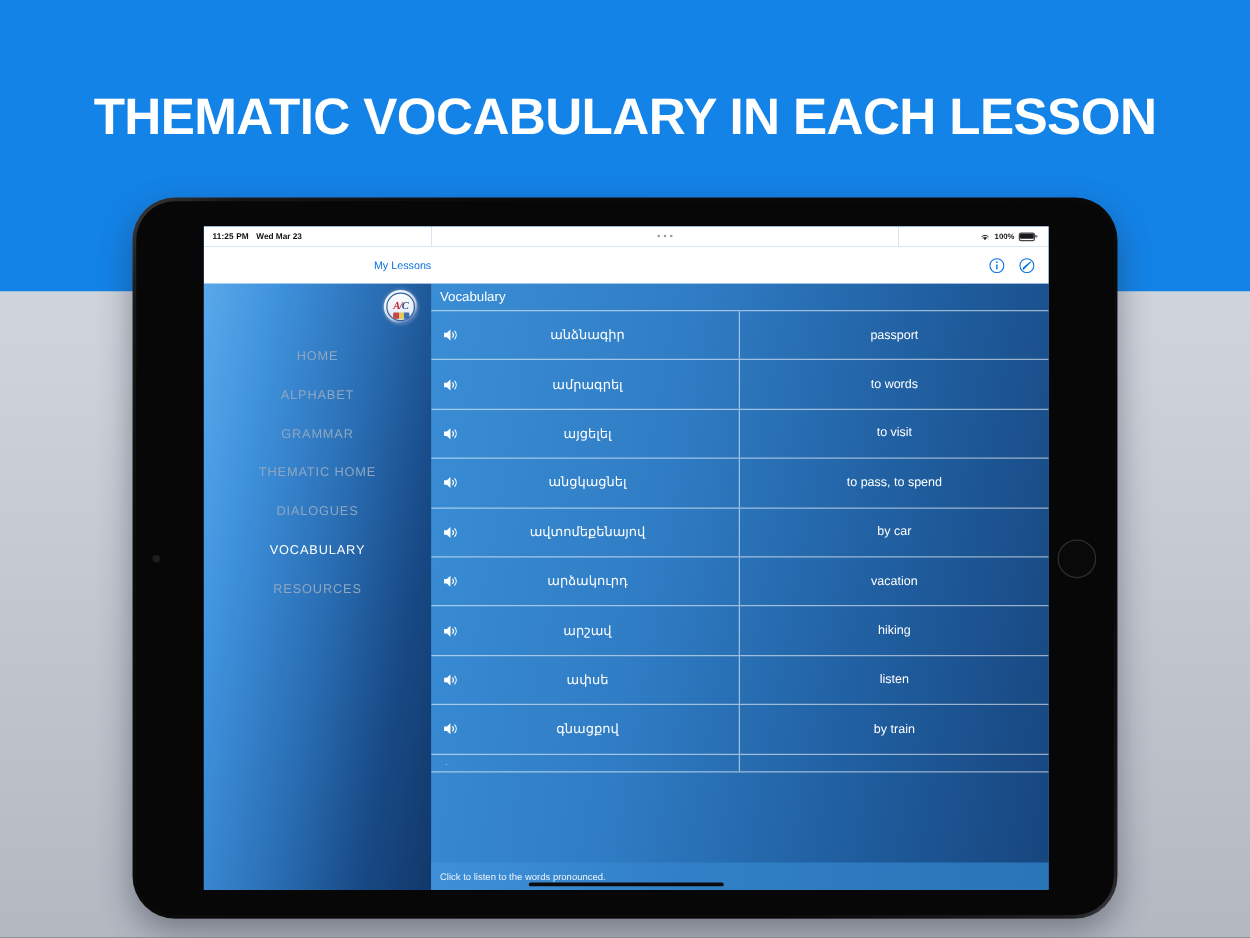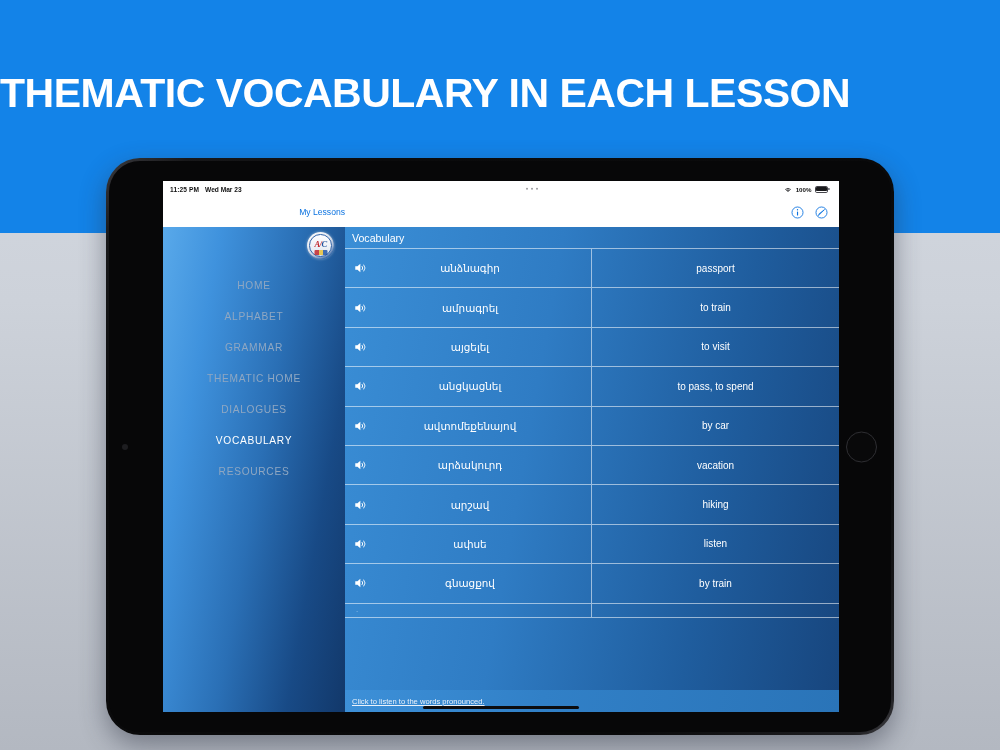--- a/index.html
+++ b/index.html
@@ -26,20 +26,21 @@
     width: 1000px;
     height: 233px;
     background: #1383e8;
   }
 
   #banner-title {
     position: absolute;
     top: 70px;
     left: 0;
     width: 1000px;
+    text-align: center;
     color: #ffffff;
     font-size: 41px;
     font-weight: bold;
     letter-spacing: -0.5px;
     font-family: "Liberation Sans", sans-serif;
     white-space: nowrap;
   }
 
   
   #device {
@@ -376,21 +377,20 @@
     opacity: 0.55;
   }
   #footer-note {
     height: 22px;
     display: flex;
     align-items: center;
     padding-left: 7px;
     color: #eaf2fb;
     font-size: 7.6px;
     background: linear-gradient(100deg, #3d90d8 0%, #3180c7 40%, #2a74b8 100%);
-    text-decoration: underline;
   }
   #home-indicator {
     position: absolute;
     left: 50%;
     bottom: 3px;
     transform: translateX(-50%);
     width: 156px;
     height: 3px;
     border-radius: 2px;
     background: #0c0c0e;
@@ -497,21 +497,21 @@
                 <div class="vc-term">
                   <span class="speaker-btn">
                     <svg viewBox="0 0 22 20" style="width:14px;height:13px;display:block">
                       <path d="M2 7.2 h3.4 L10 3.2 v13.6 L5.4 12.8 H2 Z" fill="#ffffff"></path>
                       <path d="M12.8 7.4 a4 4 0 0 1 0 5.2" stroke="#ffffff" stroke-width="1.5" fill="none" stroke-linecap="round"></path>
                       <path d="M15.4 5.2 a7.2 7.2 0 0 1 0 9.6" stroke="#ffffff" stroke-width="1.4" fill="none" stroke-linecap="round"></path>
                     </svg>
                   </span>
                   <span class="vc-term-text">ամրագրել</span>
                 </div>
-                <div class="vc-def">to train</div>
+                <div class="vc-def">to words</div>
               </div>
               <div class="vocab-row">
                 <div class="vc-term">
                   <span class="speaker-btn">
                     <svg viewBox="0 0 22 20" style="width:14px;height:13px;display:block">
                       <path d="M2 7.2 h3.4 L10 3.2 v13.6 L5.4 12.8 H2 Z" fill="#ffffff"></path>
                       <path d="M12.8 7.4 a4 4 0 0 1 0 5.2" stroke="#ffffff" stroke-width="1.5" fill="none" stroke-linecap="round"></path>
                       <path d="M15.4 5.2 a7.2 7.2 0 0 1 0 9.6" stroke="#ffffff" stroke-width="1.4" fill="none" stroke-linecap="round"></path>
                     </svg>
                   </span>

